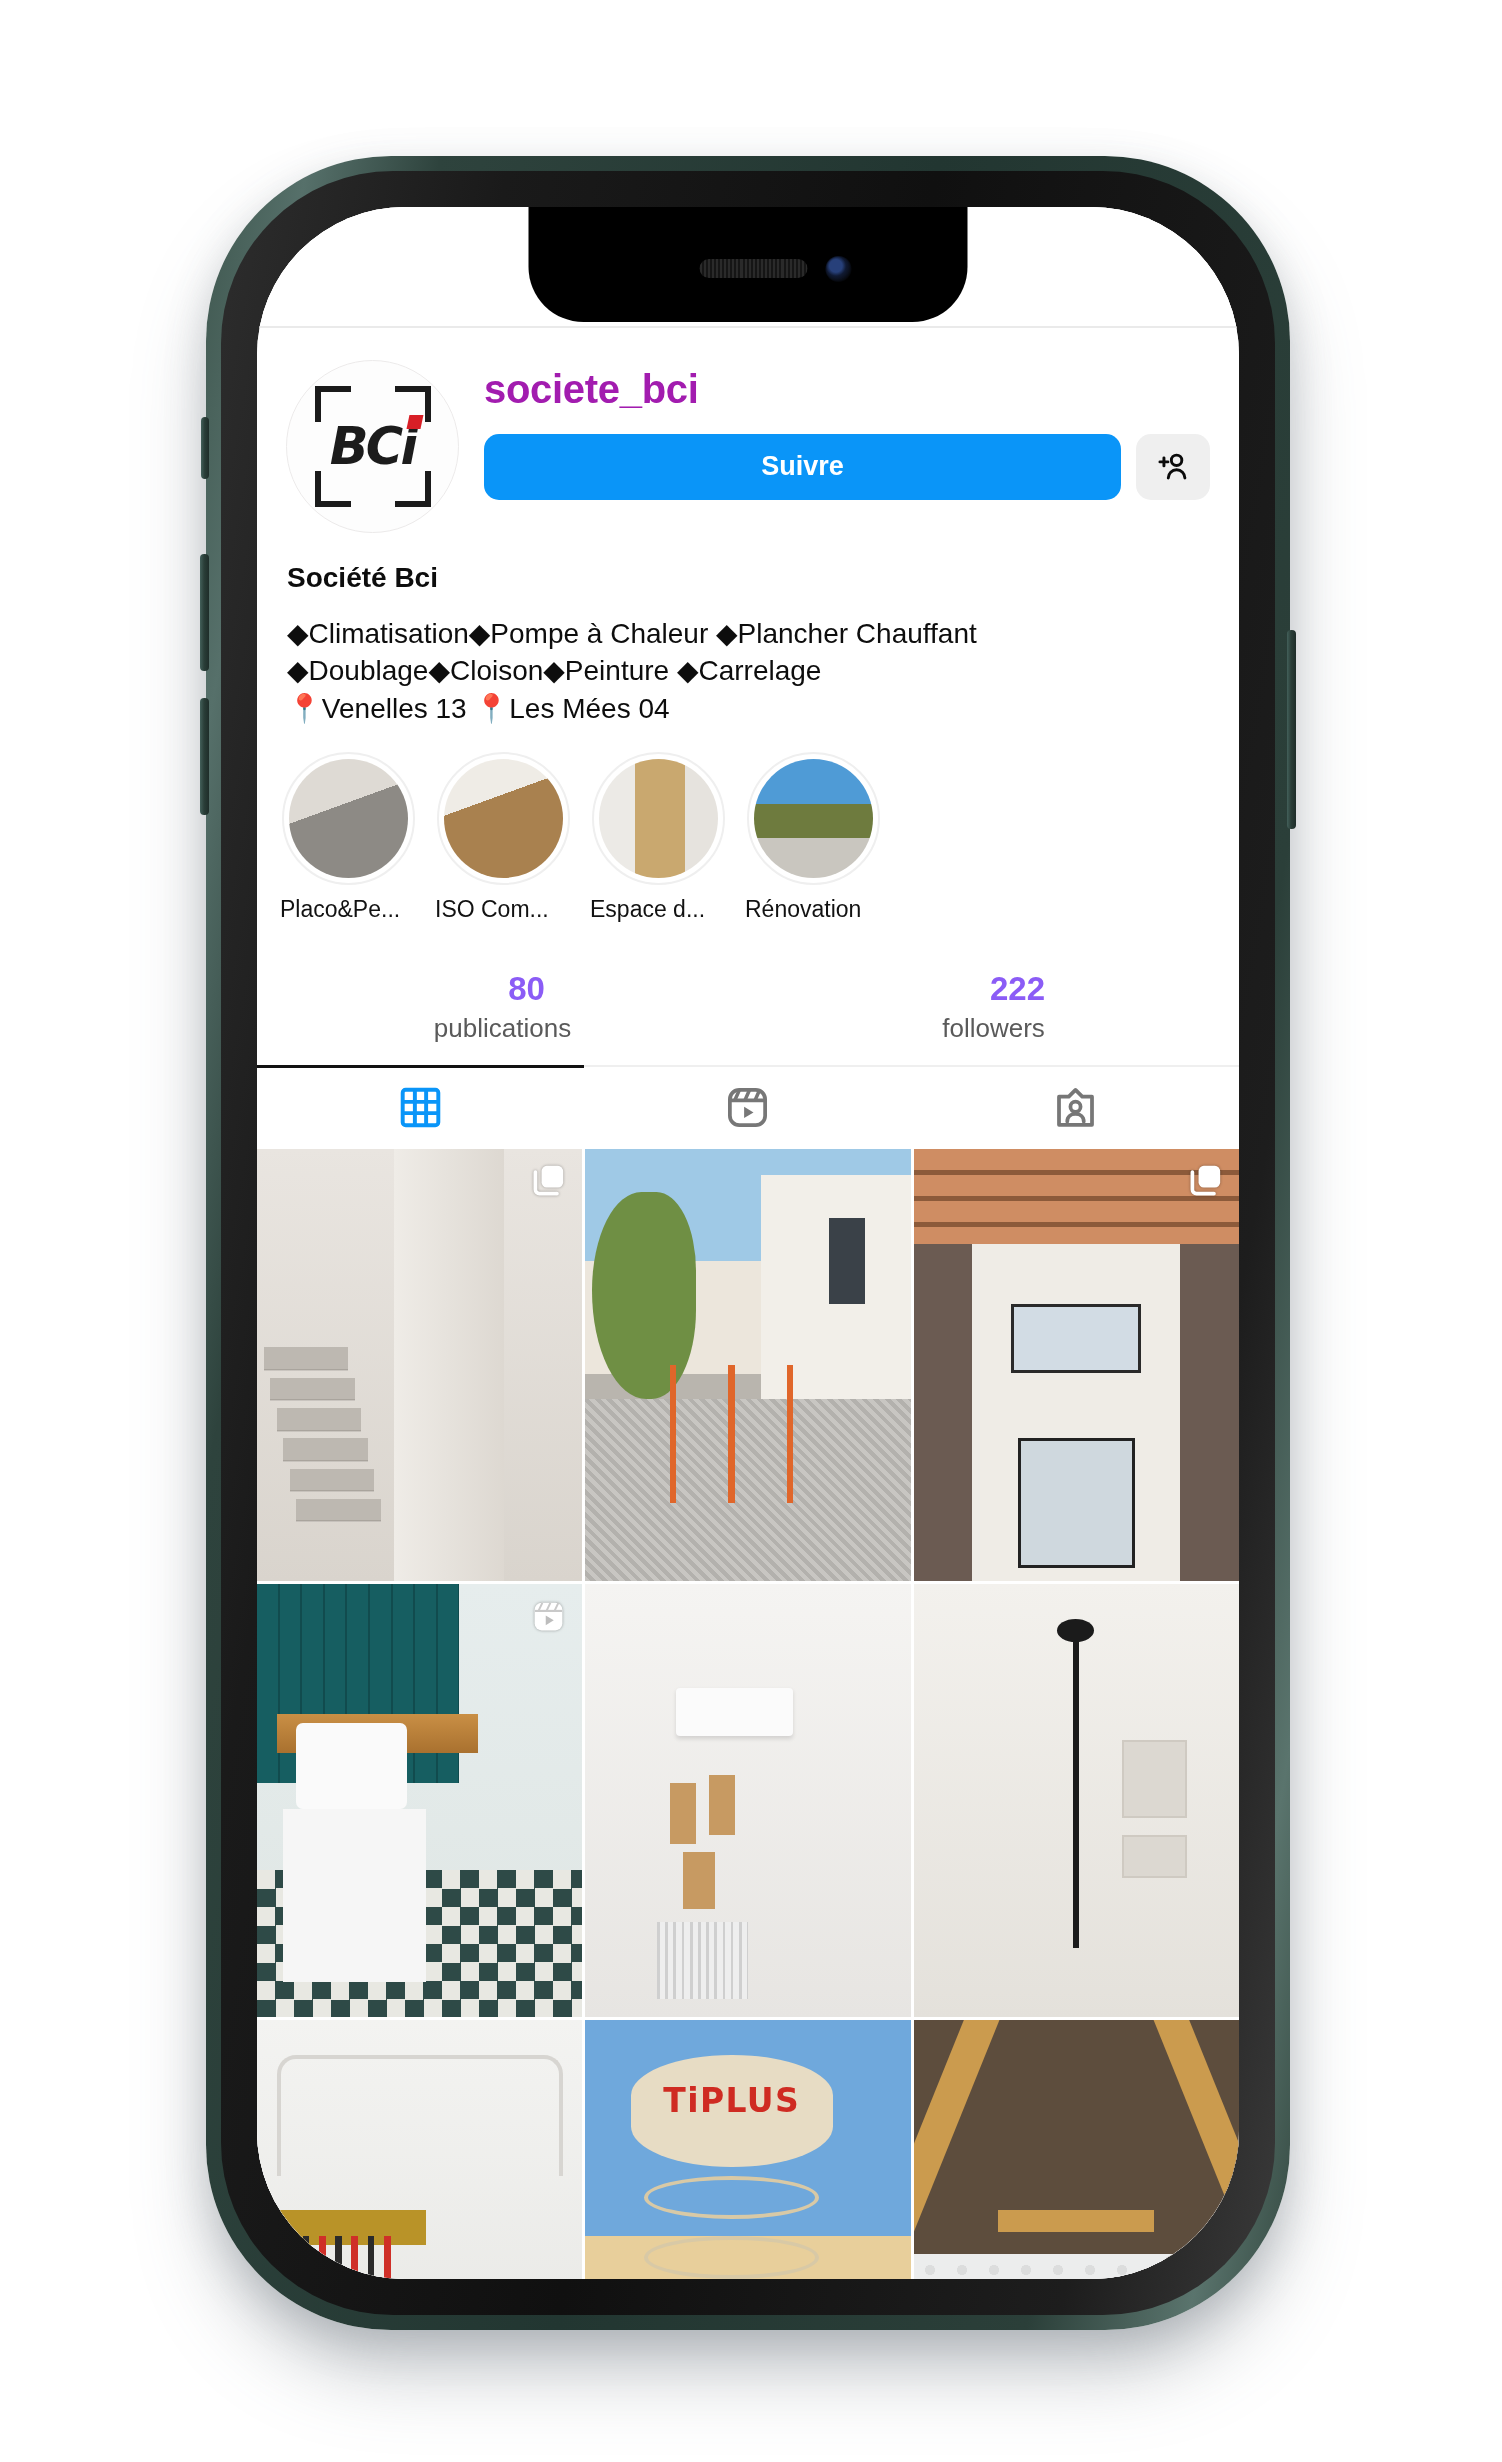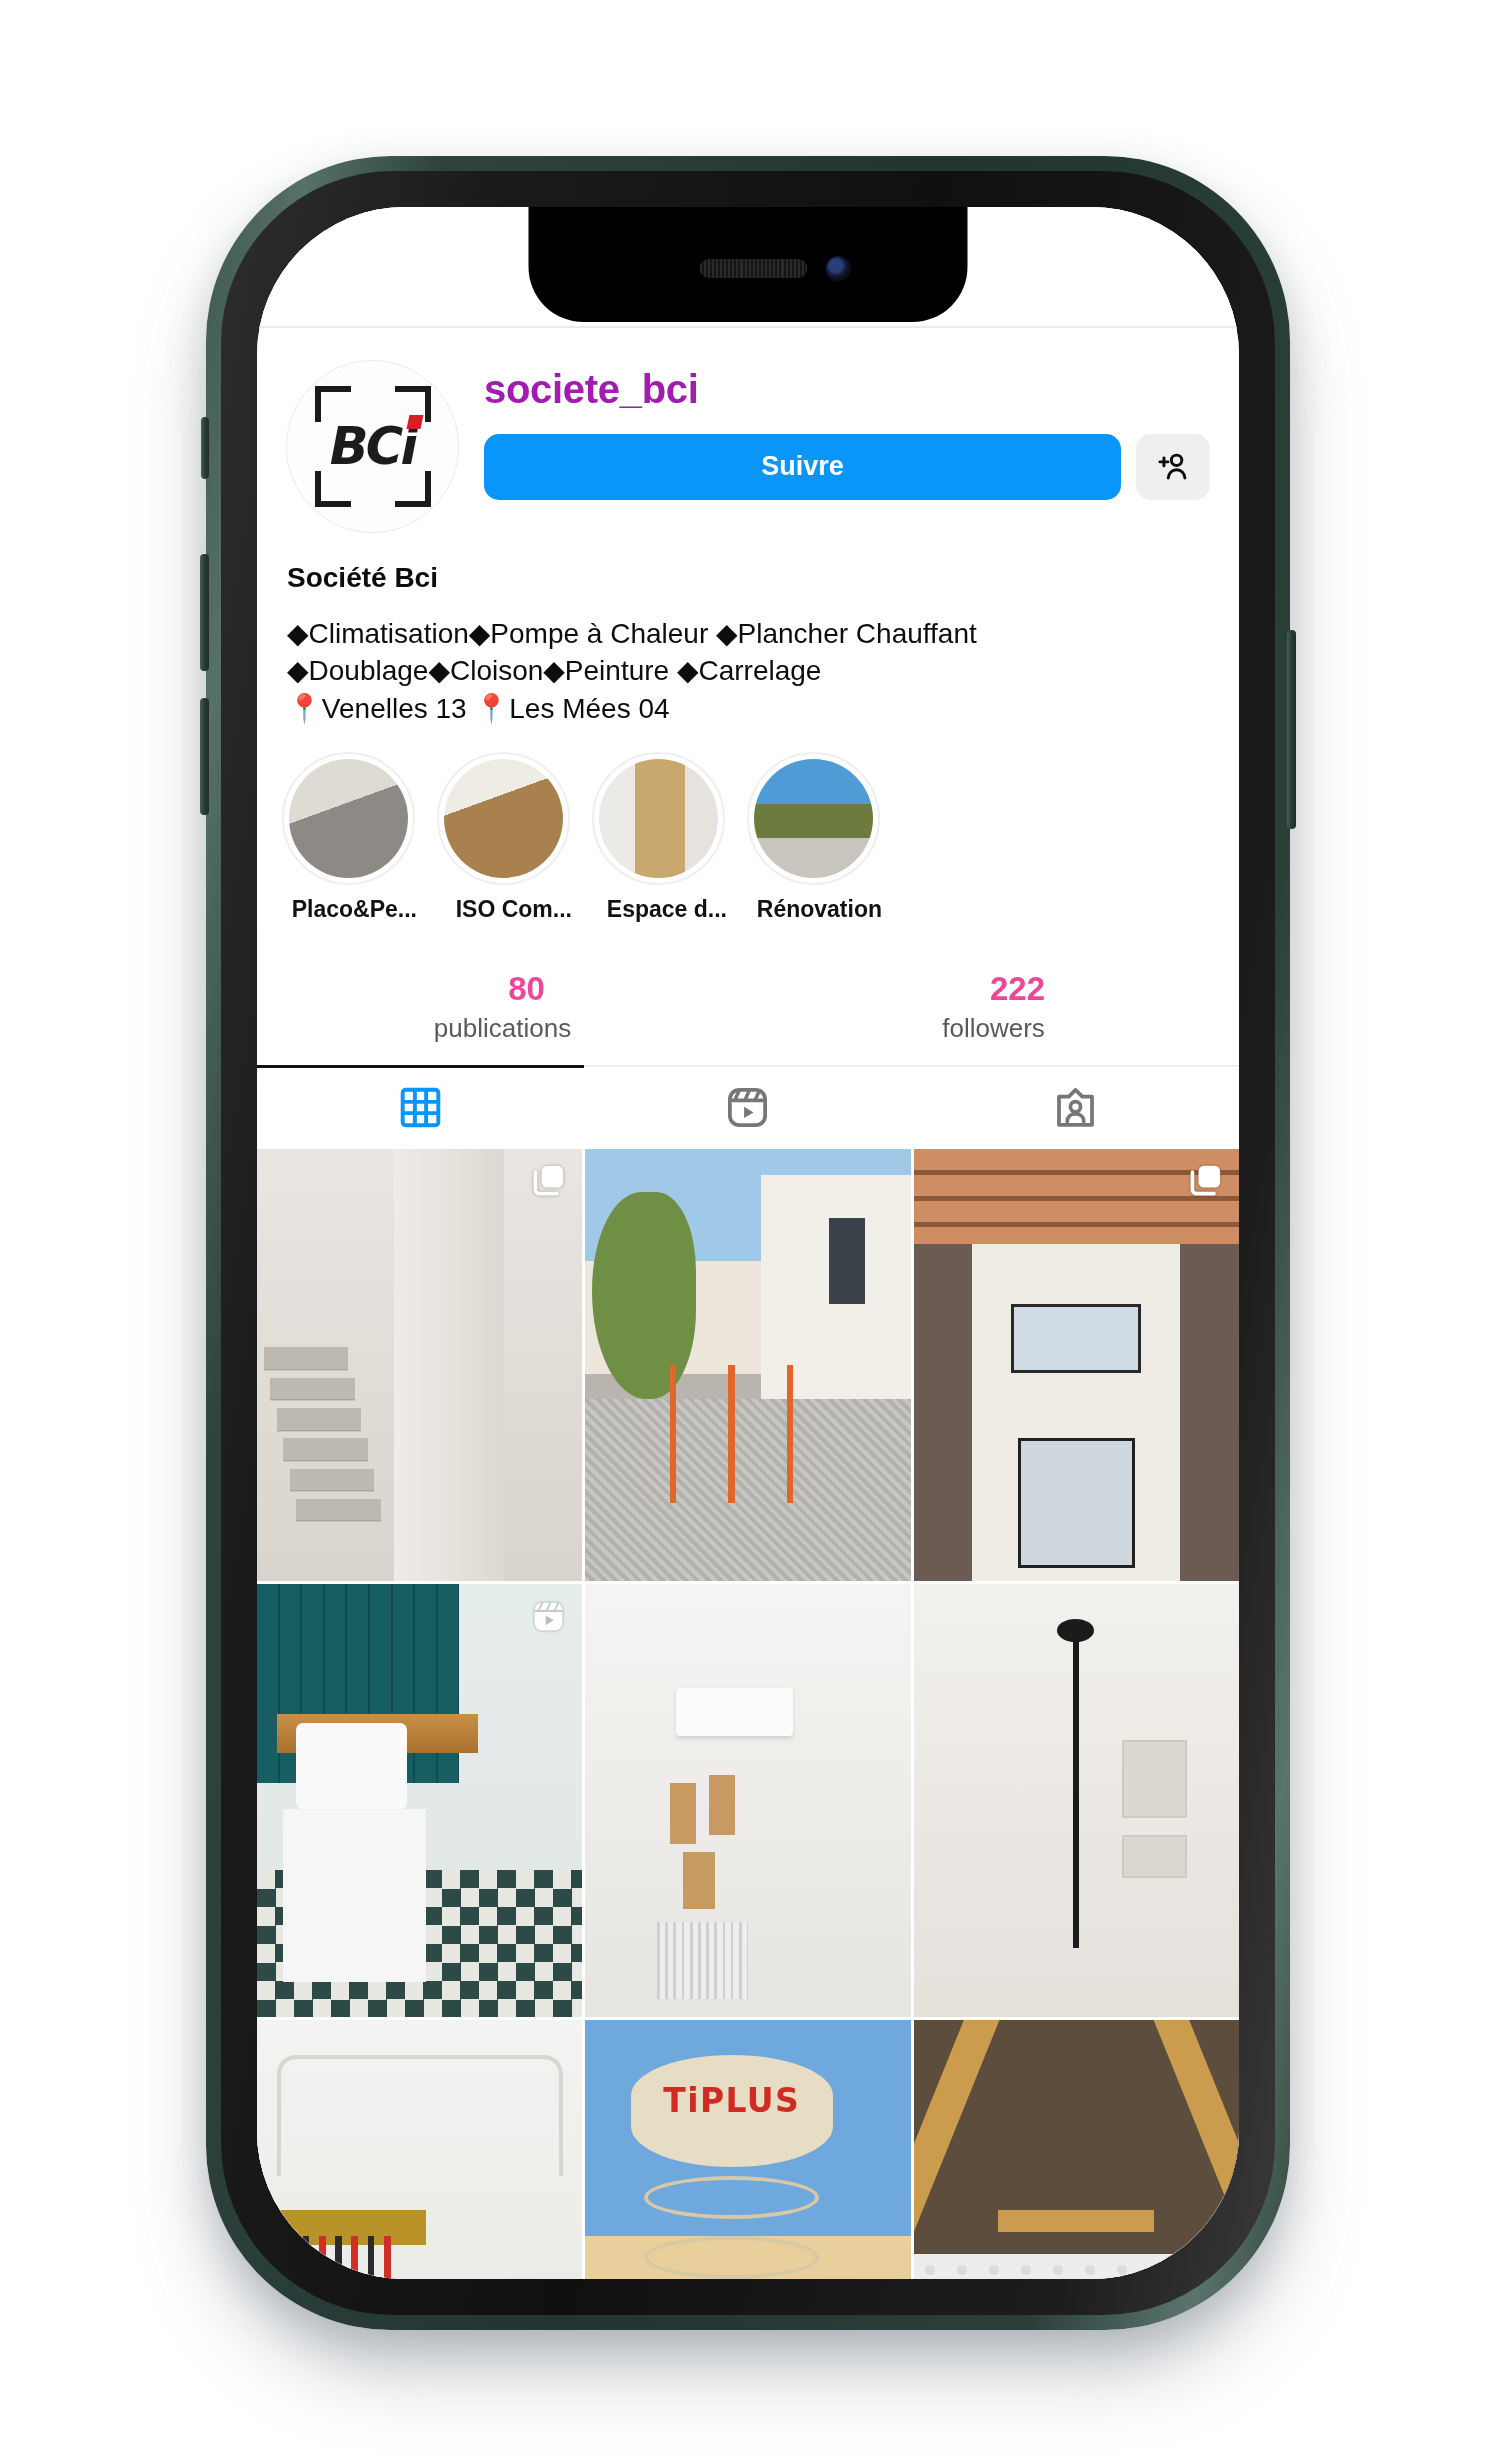--- a/index.html
+++ b/index.html
@@ -131,39 +131,39 @@
     padding:26px 30px 0 30px;
     font-size:28px; line-height:1.33; color:#0d0d0d;
   }
   #bio-name{ font-weight:700; display:block; margin-bottom:19px; }
 
   
   #highlights{
     display:flex; gap:18px;
     padding:25px 23px 11px 23px;
   }
-  .highlight{ width:137px; flex:none; text-align:right; cursor:pointer;font-weight:bold; }
+  .highlight{ width:137px; flex:none; text-align:left; cursor:pointer; }
   .highlight-ring{
     width:133px; height:133px; border-radius:50%;
     border:2.7px solid #efefef; padding:4.8px; margin:0 auto;
   }
   .highlight-img{
     width:100%; height:100%; border-radius:50%; overflow:hidden;
     position:relative;
   }
   .highlight-label{
     margin-top:11px; font-size:23px; color:#121212;
     white-space:nowrap; overflow:hidden;
   }
 
   
   #stats-divider{ height:2.1px; background:#efefef; margin:12.4px 0 0 0; }
   #stats{ display:flex; padding:23px 0 20.6px 0; }
   .stat{ flex:1; text-align:center; cursor:pointer; }
-  .stat-num{ font-size:33px; font-weight:700; color:#ec4899; line-height:1.2;padding-left:48px; }
+  .stat-num{ font-size:33px; font-weight:700; color:#8b5cf6; line-height:1.2;padding-left:48px; }
   .stat-label{ font-size:26px; color:#5a5a5a; margin-top:4.1px; }
 
   
   #tab-bar{ display:flex; position:relative; border-top:2.1px solid #efefef; }
   .tab{
     flex:1; height:82px; display:flex; align-items:center; justify-content:center;
     cursor:pointer; position:relative;
   }
   #tab-underline{
     position:absolute; left:0; top:-2.1px; width:33.3333%; height:3.4px; background:#111;

